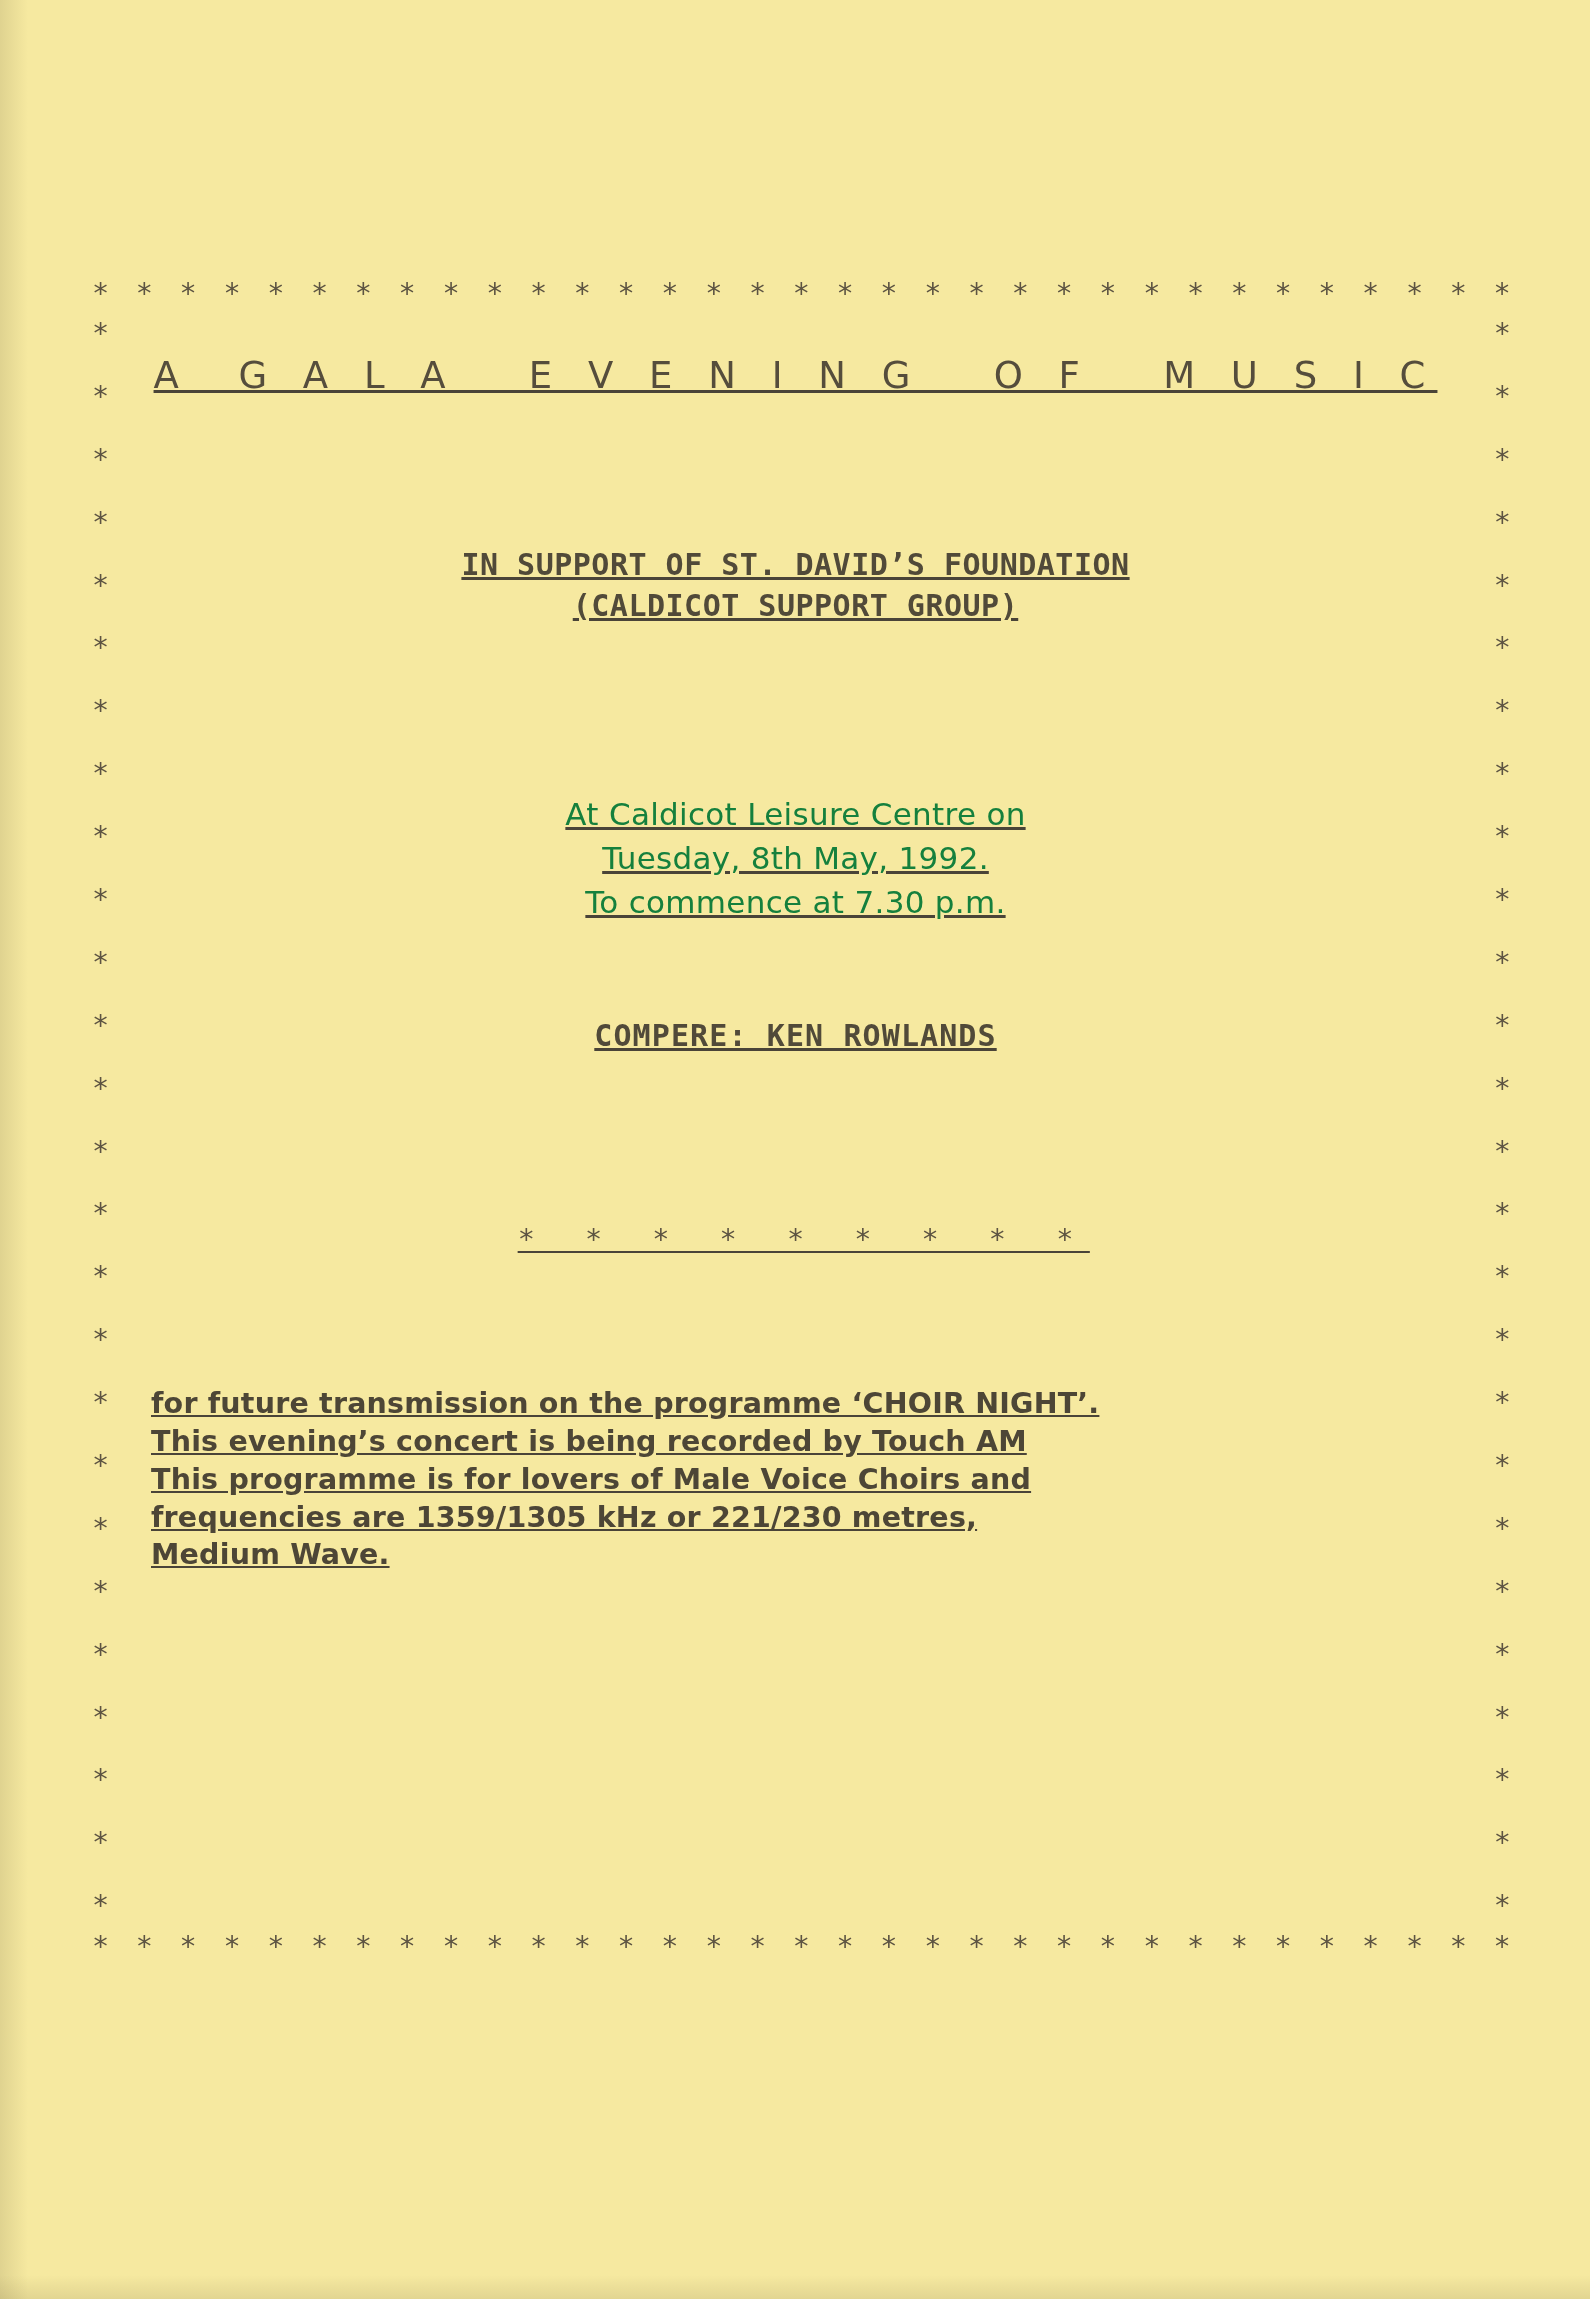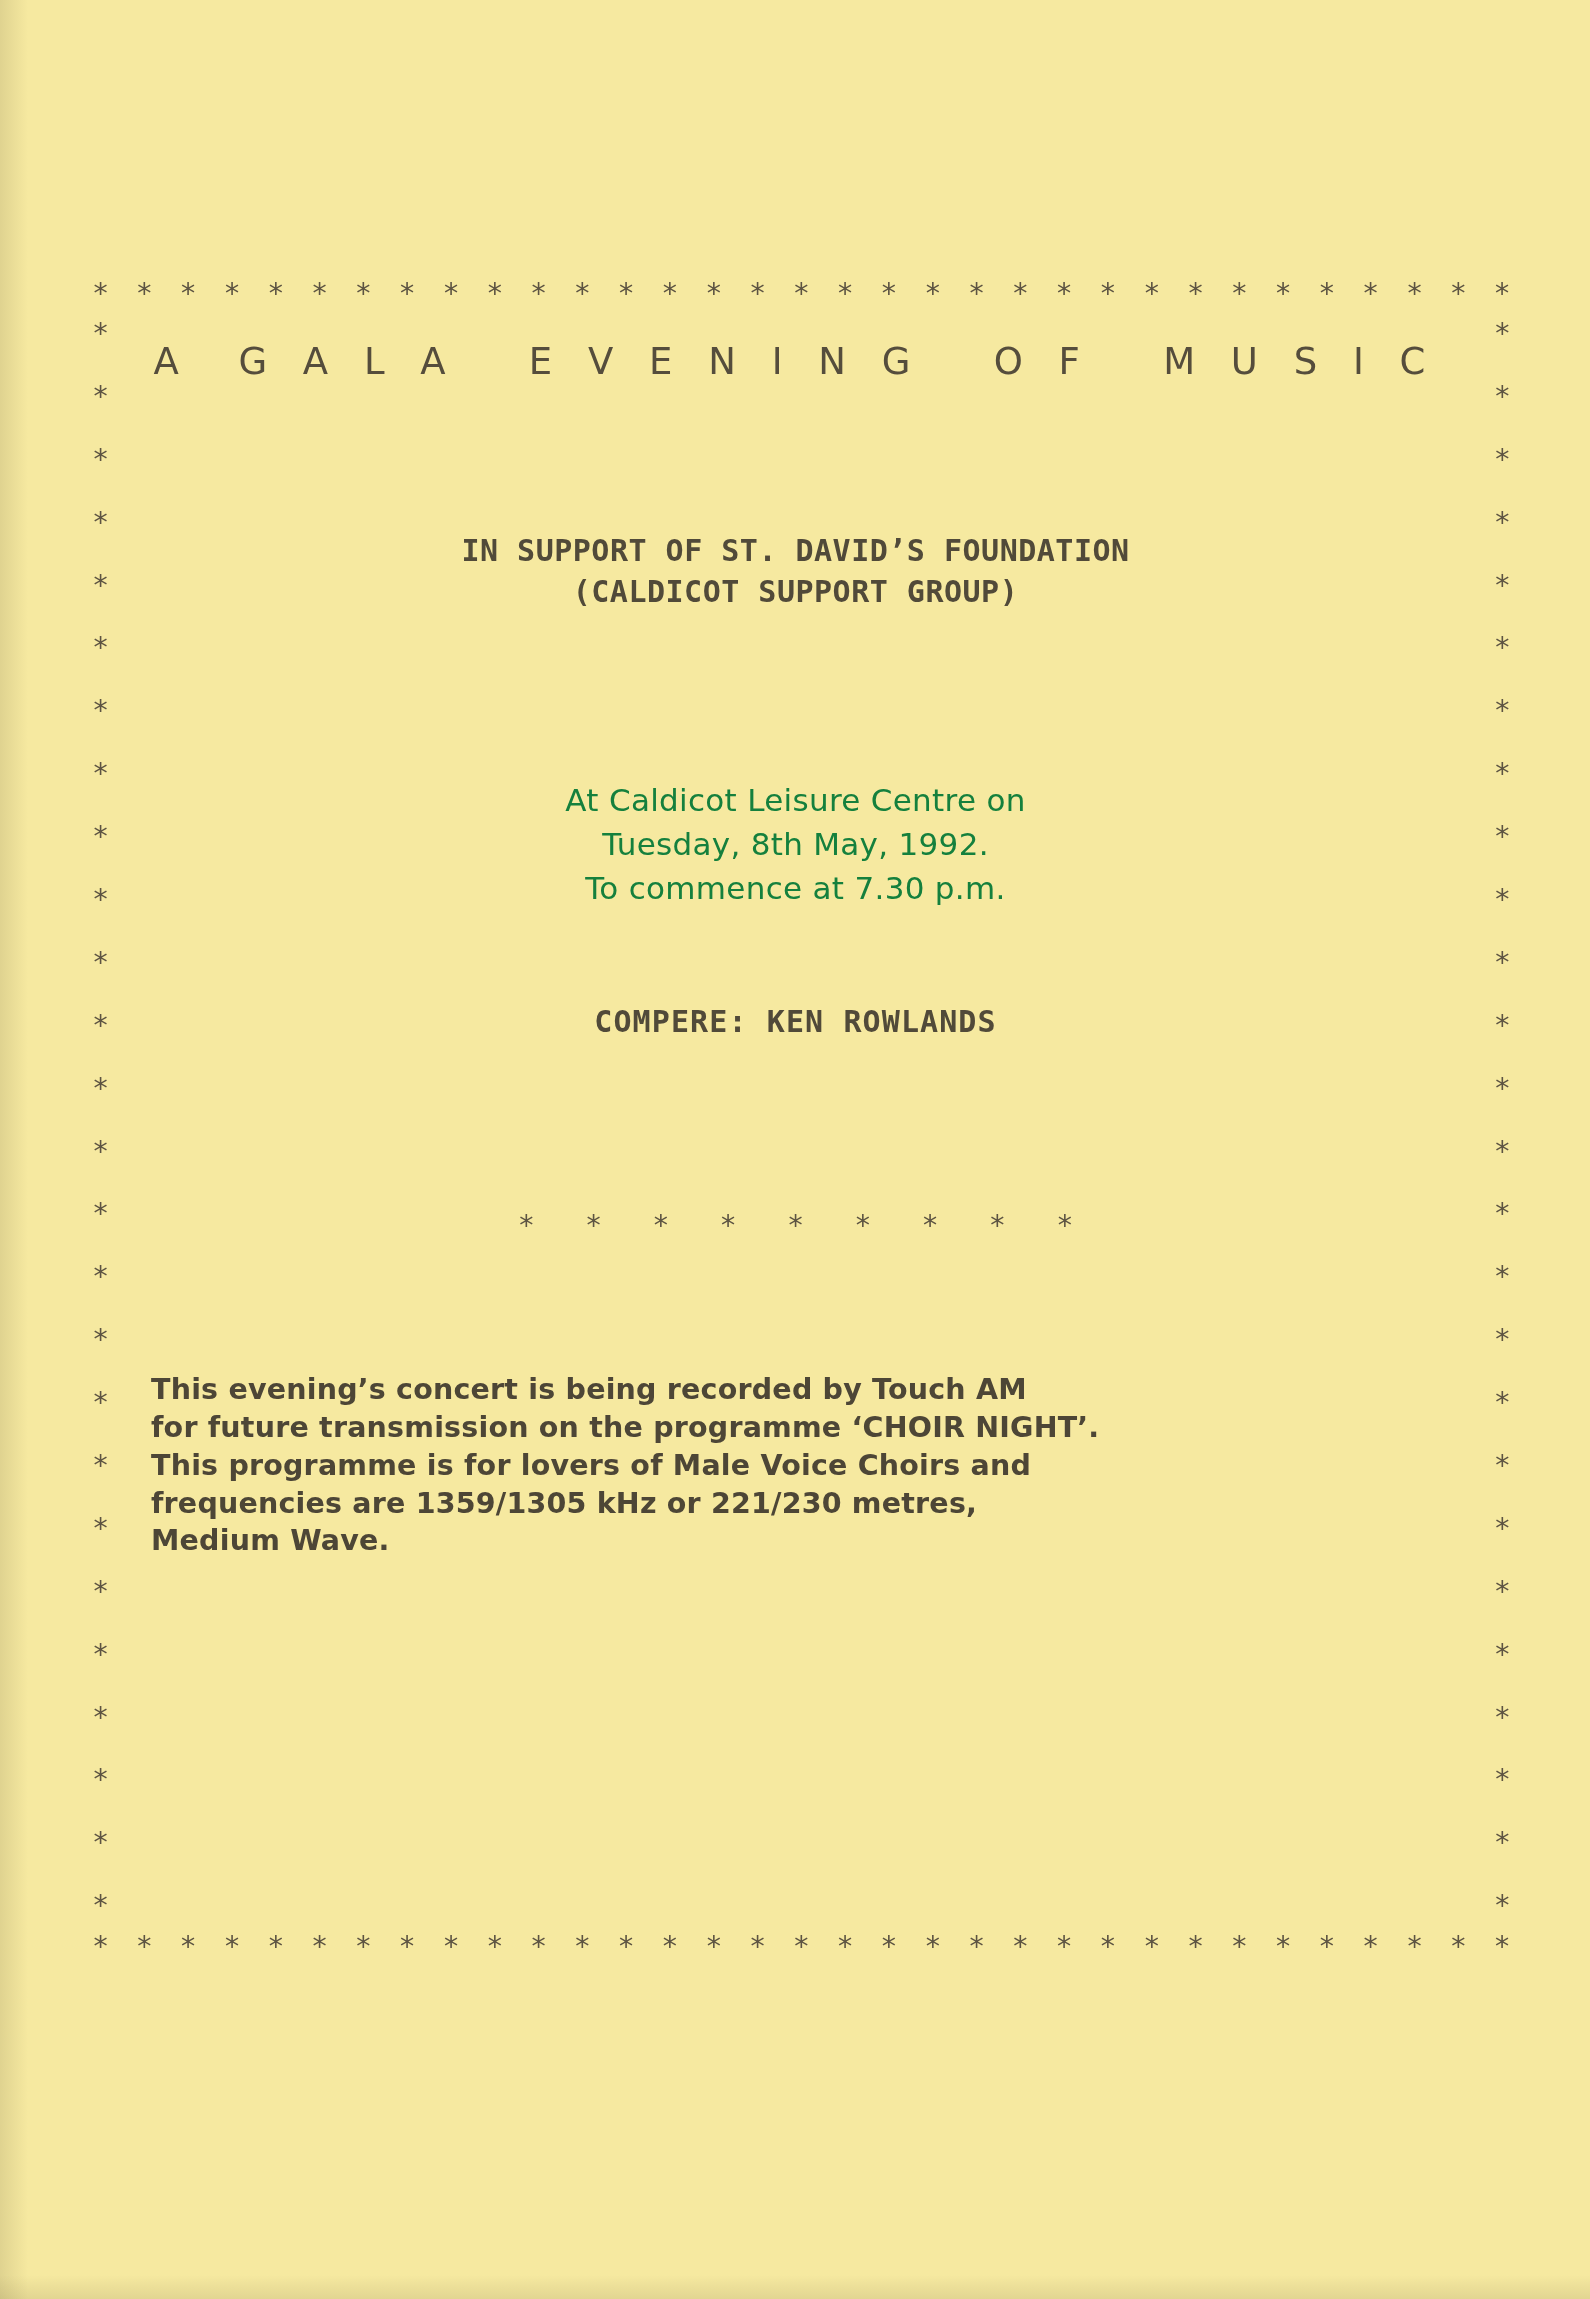--- a/index.html
+++ b/index.html
@@ -82,22 +82,23 @@
     color: #5d5442;
   }
   .star-col.left { left: 0; }
   .star-col.right { right: 0; }
 
   
   .content {
     position: absolute;
     left: 138px;
     right: 138px;
-    top: 294px;
+    top: 308px;
     text-align: center;
+    text-decoration: underline;
   }
 
   .title {
     margin-top: 46px;
     font-size: 37px;
     letter-spacing: 12px;
     font-family: "DejaVu Sans", sans-serif;
     font-weight: 400;
     color: #554d3c;
     white-space: pre;
@@ -305,22 +306,22 @@
       <span>At Caldicot Leisure Centre on</span>
       <span>Tuesday, 8th May, 1992.</span>
       <span>To commence at 7.30 p.m.</span>
     </div>
 
     <div class="compere">COMPERE:  KEN ROWLANDS</div>
 
     <div class="divider">* * * * * * * * *</div>
 
     <div class="note">
+      <span>for future transmission on the programme ‘CHOIR NIGHT’.</span>
       <span>This evening’s concert is being recorded by Touch AM</span>
-      <span>for future transmission on the programme ‘CHOIR NIGHT’.</span>
       <span>This programme is for lovers of Male Voice Choirs and</span>
       <span>frequencies are 1359/1305 kHz or 221/230 metres,</span>
       <span>Medium Wave.</span>
     </div>
 
   </div>
 </div>
 
 
 </body></html>

